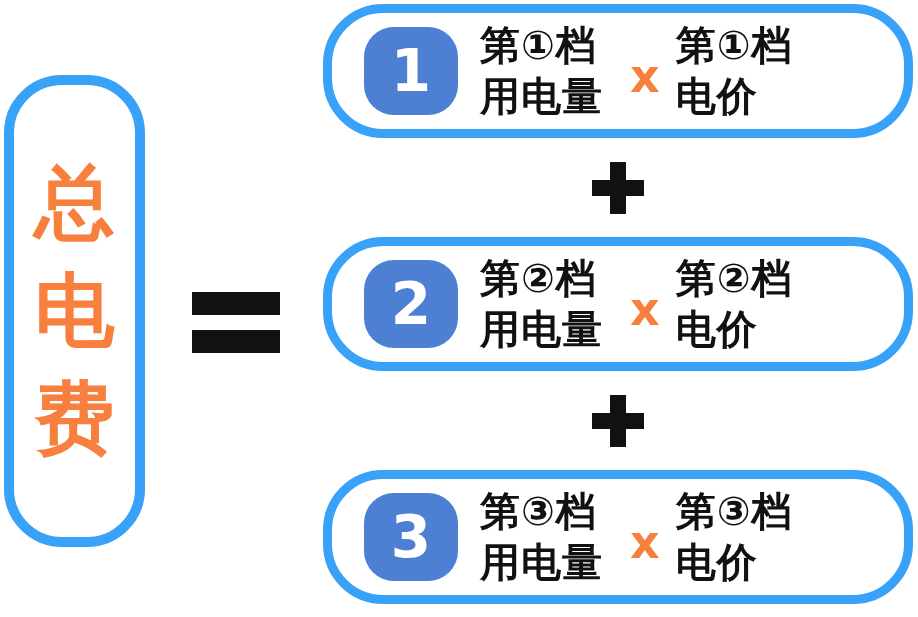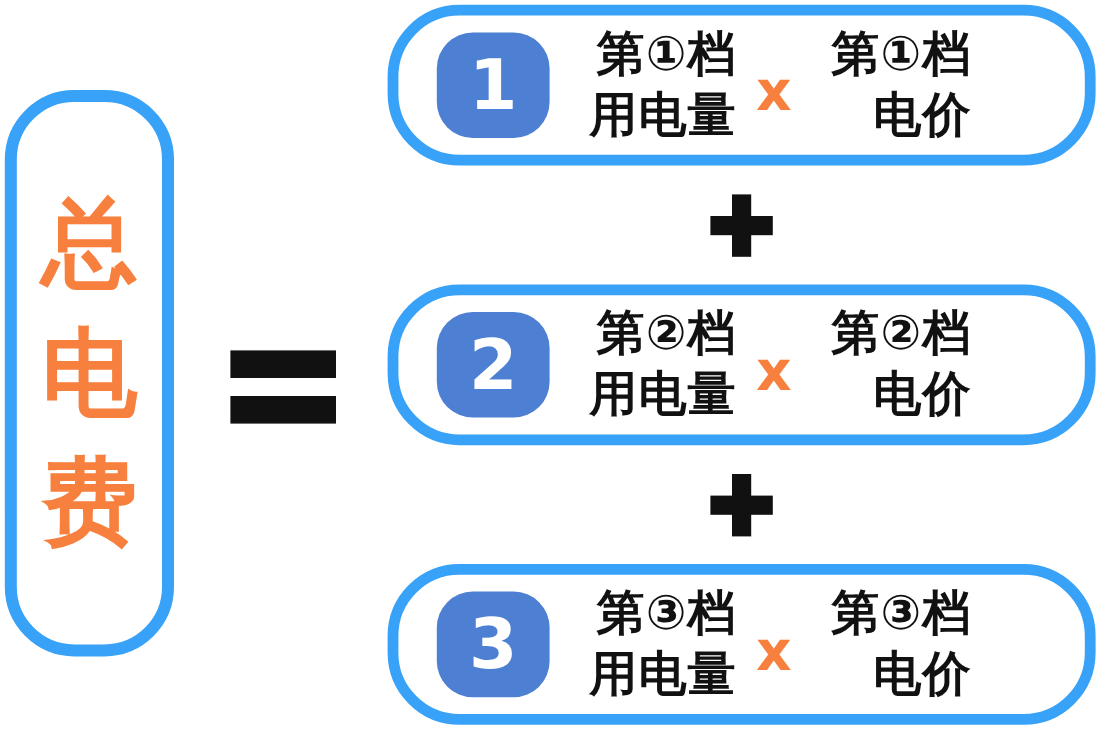--- a/index.html
+++ b/index.html
@@ -56,21 +56,21 @@
     border-radius:30px;
     background:#4d7fd2;
     color:#ffffff;
     font-size:58px;font-weight:900;
     display:flex;align-items:center;justify-content:center;
     margin-right:22px;
     flex:0 0 auto;
   }
   .factor{
     width:134px;
-    text-align:right;
+    text-align:left;
     font-size:40px;line-height:1.28;
     font-weight:900;
     color:#111111;
     letter-spacing:1px;
     flex:0 0 auto;
   }
   .factor .line{display:block;}
   .mult{
     font-size:46px;font-weight:900;
     color:#f7803f;

